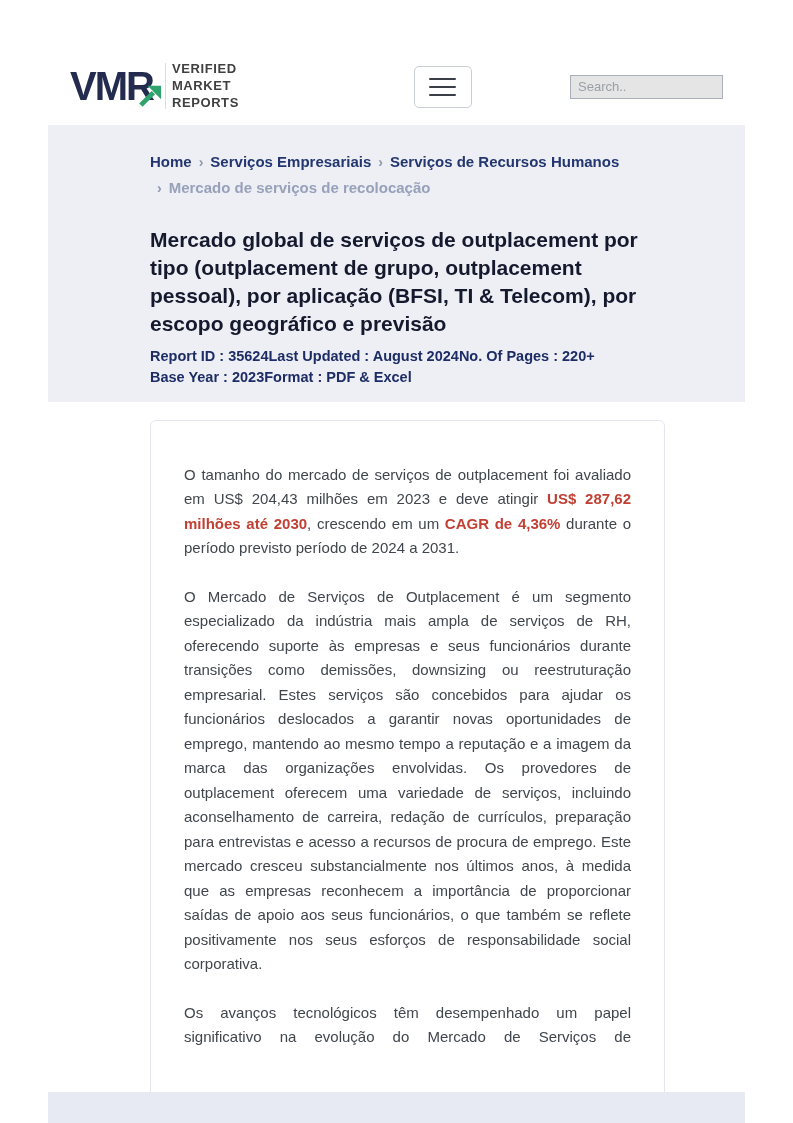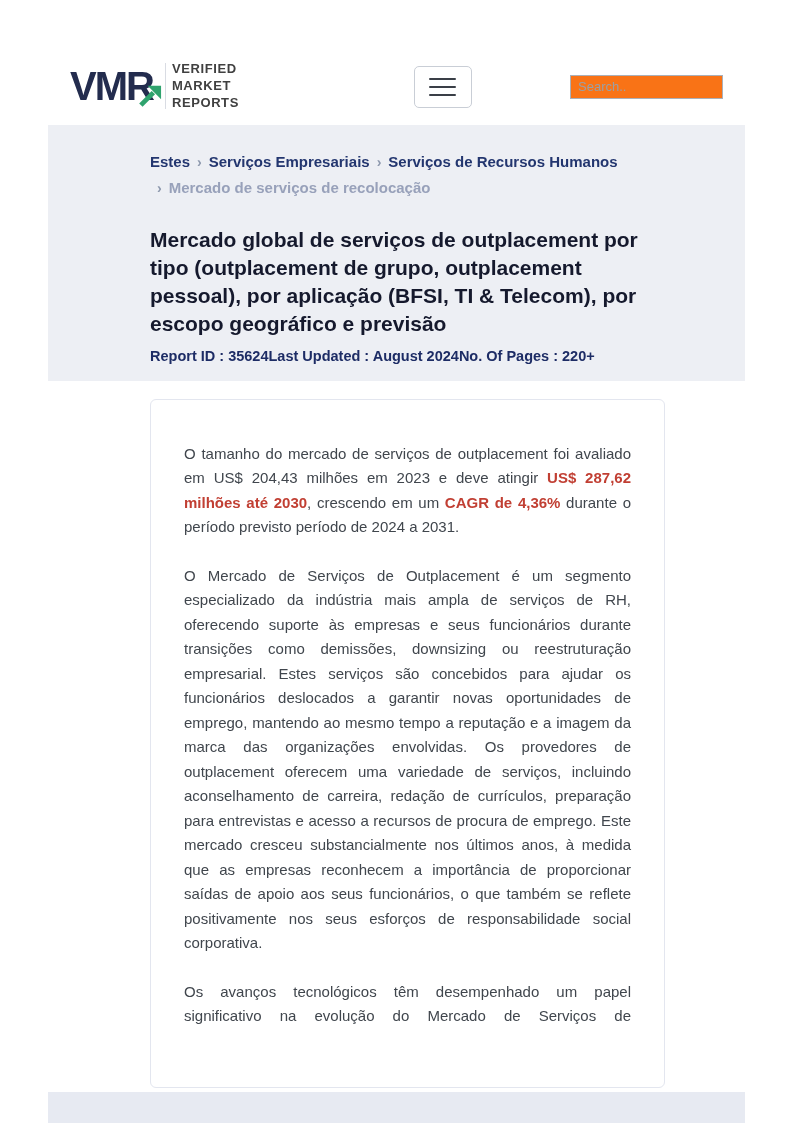--- a/index.html
+++ b/index.html
@@ -16,21 +16,21 @@
   .logo-divider { width:1px; height:46px; background:#d9dce3; }
   .brand-lines { display:flex; flex-direction:column; justify-content:center; }
   .brand-lines span { font-size:13px; font-weight:600; letter-spacing:0.6px; color:#404040; line-height:1.3; }
 
   .hamburger-btn { margin-left:175px; width:58px; height:42px; border:1px solid #c9ced6; border-radius:5px;
                    background:#fff; display:flex; flex-direction:column; justify-content:center;
                    align-items:center; gap:6px; cursor:pointer; }
   .hamburger-btn .bar { width:27px; height:2px; background:#3a3f47; border-radius:1px; }
 
   .search-wrap { margin-left:auto; }
-  .search-input { width:153px; height:24px; border:1px solid #aab0b9; background:#f97316;
+  .search-input { width:153px; height:24px; border:1px solid #aab0b9; background:#e5e5e5;
                   font-size:13px; color:#333; padding:0 7px; outline:none; }
   .search-input::placeholder { color:#9aa0a6; }
 
   
   .hero { background:#edeff4; padding:24px 85px 14px 102px; }
   .hero-inner { width:510px; }
   .breadcrumb { font-size:15px; line-height:26px; color:#23366f; }
   .breadcrumb a { color:#23366f; text-decoration:none; font-weight:600; cursor:pointer; }
   .crumb-group { display:inline-block; }
   .crumb-sep { color:#8e99ae; font-weight:700; padding:0 7px; font-size:14px; }
@@ -81,27 +81,28 @@
     </button>
 
     <div class="search-wrap">
       <input class="search-input" type="text" placeholder="Search.." style="">
     </div>
   </header>
 
   <section class="hero">
     <div class="hero-inner">
       <nav class="breadcrumb">
-        <a>Estes</a><span class="crumb-group"><span class="crumb-sep">›</span><a>Serviços Empresariais</a></span><span class="crumb-group"><span class="crumb-sep">›</span><a>Serviços de Recursos Humanos</a></span><span class="crumb-group"><span class="crumb-sep">›</span><span class="crumb-current">Mercado de serviços de recolocação</span></span>
+        <a>Home</a><span class="crumb-group"><span class="crumb-sep">›</span><a>Serviços Empresariais</a></span><span class="crumb-group"><span class="crumb-sep">›</span><a>Serviços de Recursos Humanos</a></span><span class="crumb-group"><span class="crumb-sep">›</span><span class="crumb-current">Mercado de serviços de recolocação</span></span>
       </nav>
 
       <h1 class="page-title">Mercado global de serviços de outplacement por tipo (outplacement de grupo, outplacement pessoal), por aplicação (BFSI, TI &amp; Telecom), por escopo geográfico e previsão</h1>
 
       <div class="report-meta">
         <div class="meta-line"><span>Report ID : 35624</span><span>Last Updated : August 2024</span><span>No. Of Pages : 220+</span></div>
+        <div class="meta-line"><span>Base Year : 2023</span><span>Format : PDF &amp; Excel</span></div>
       </div>
     </div>
   </section>
 
   <article class="card">
 
     <p><span>O tamanho do mercado de serviços de outplacement foi avaliado em US$ 204,43 milhões em 2023 e deve atingir </span><span class="hl-red">US$ 287,62 milhões até 2030</span><span>, crescendo em um </span><span class="hl-red">CAGR de 4,36%</span><span> durante o período previsto período de 2024 a 2031.</span></p>
 
     <p>O Mercado de Serviços de Outplacement é um segmento especializado da indústria mais ampla de serviços de RH, oferecendo suporte às empresas e seus funcionários durante transições como demissões, downsizing ou reestruturação empresarial. Estes serviços são concebidos para ajudar os funcionários deslocados a garantir novas oportunidades de emprego, mantendo ao mesmo tempo a reputação e a imagem da marca das organizações envolvidas. Os provedores de outplacement oferecem uma variedade de serviços, incluindo aconselhamento de carreira, redação de currículos, preparação para entrevistas e acesso a recursos de procura de emprego. Este mercado cresceu substancialmente nos últimos anos, à medida que as empresas reconhecem a importância de proporcionar saídas de apoio aos seus funcionários, o que também se reflete positivamente nos seus esforços de responsabilidade social corporativa.</p>
 

